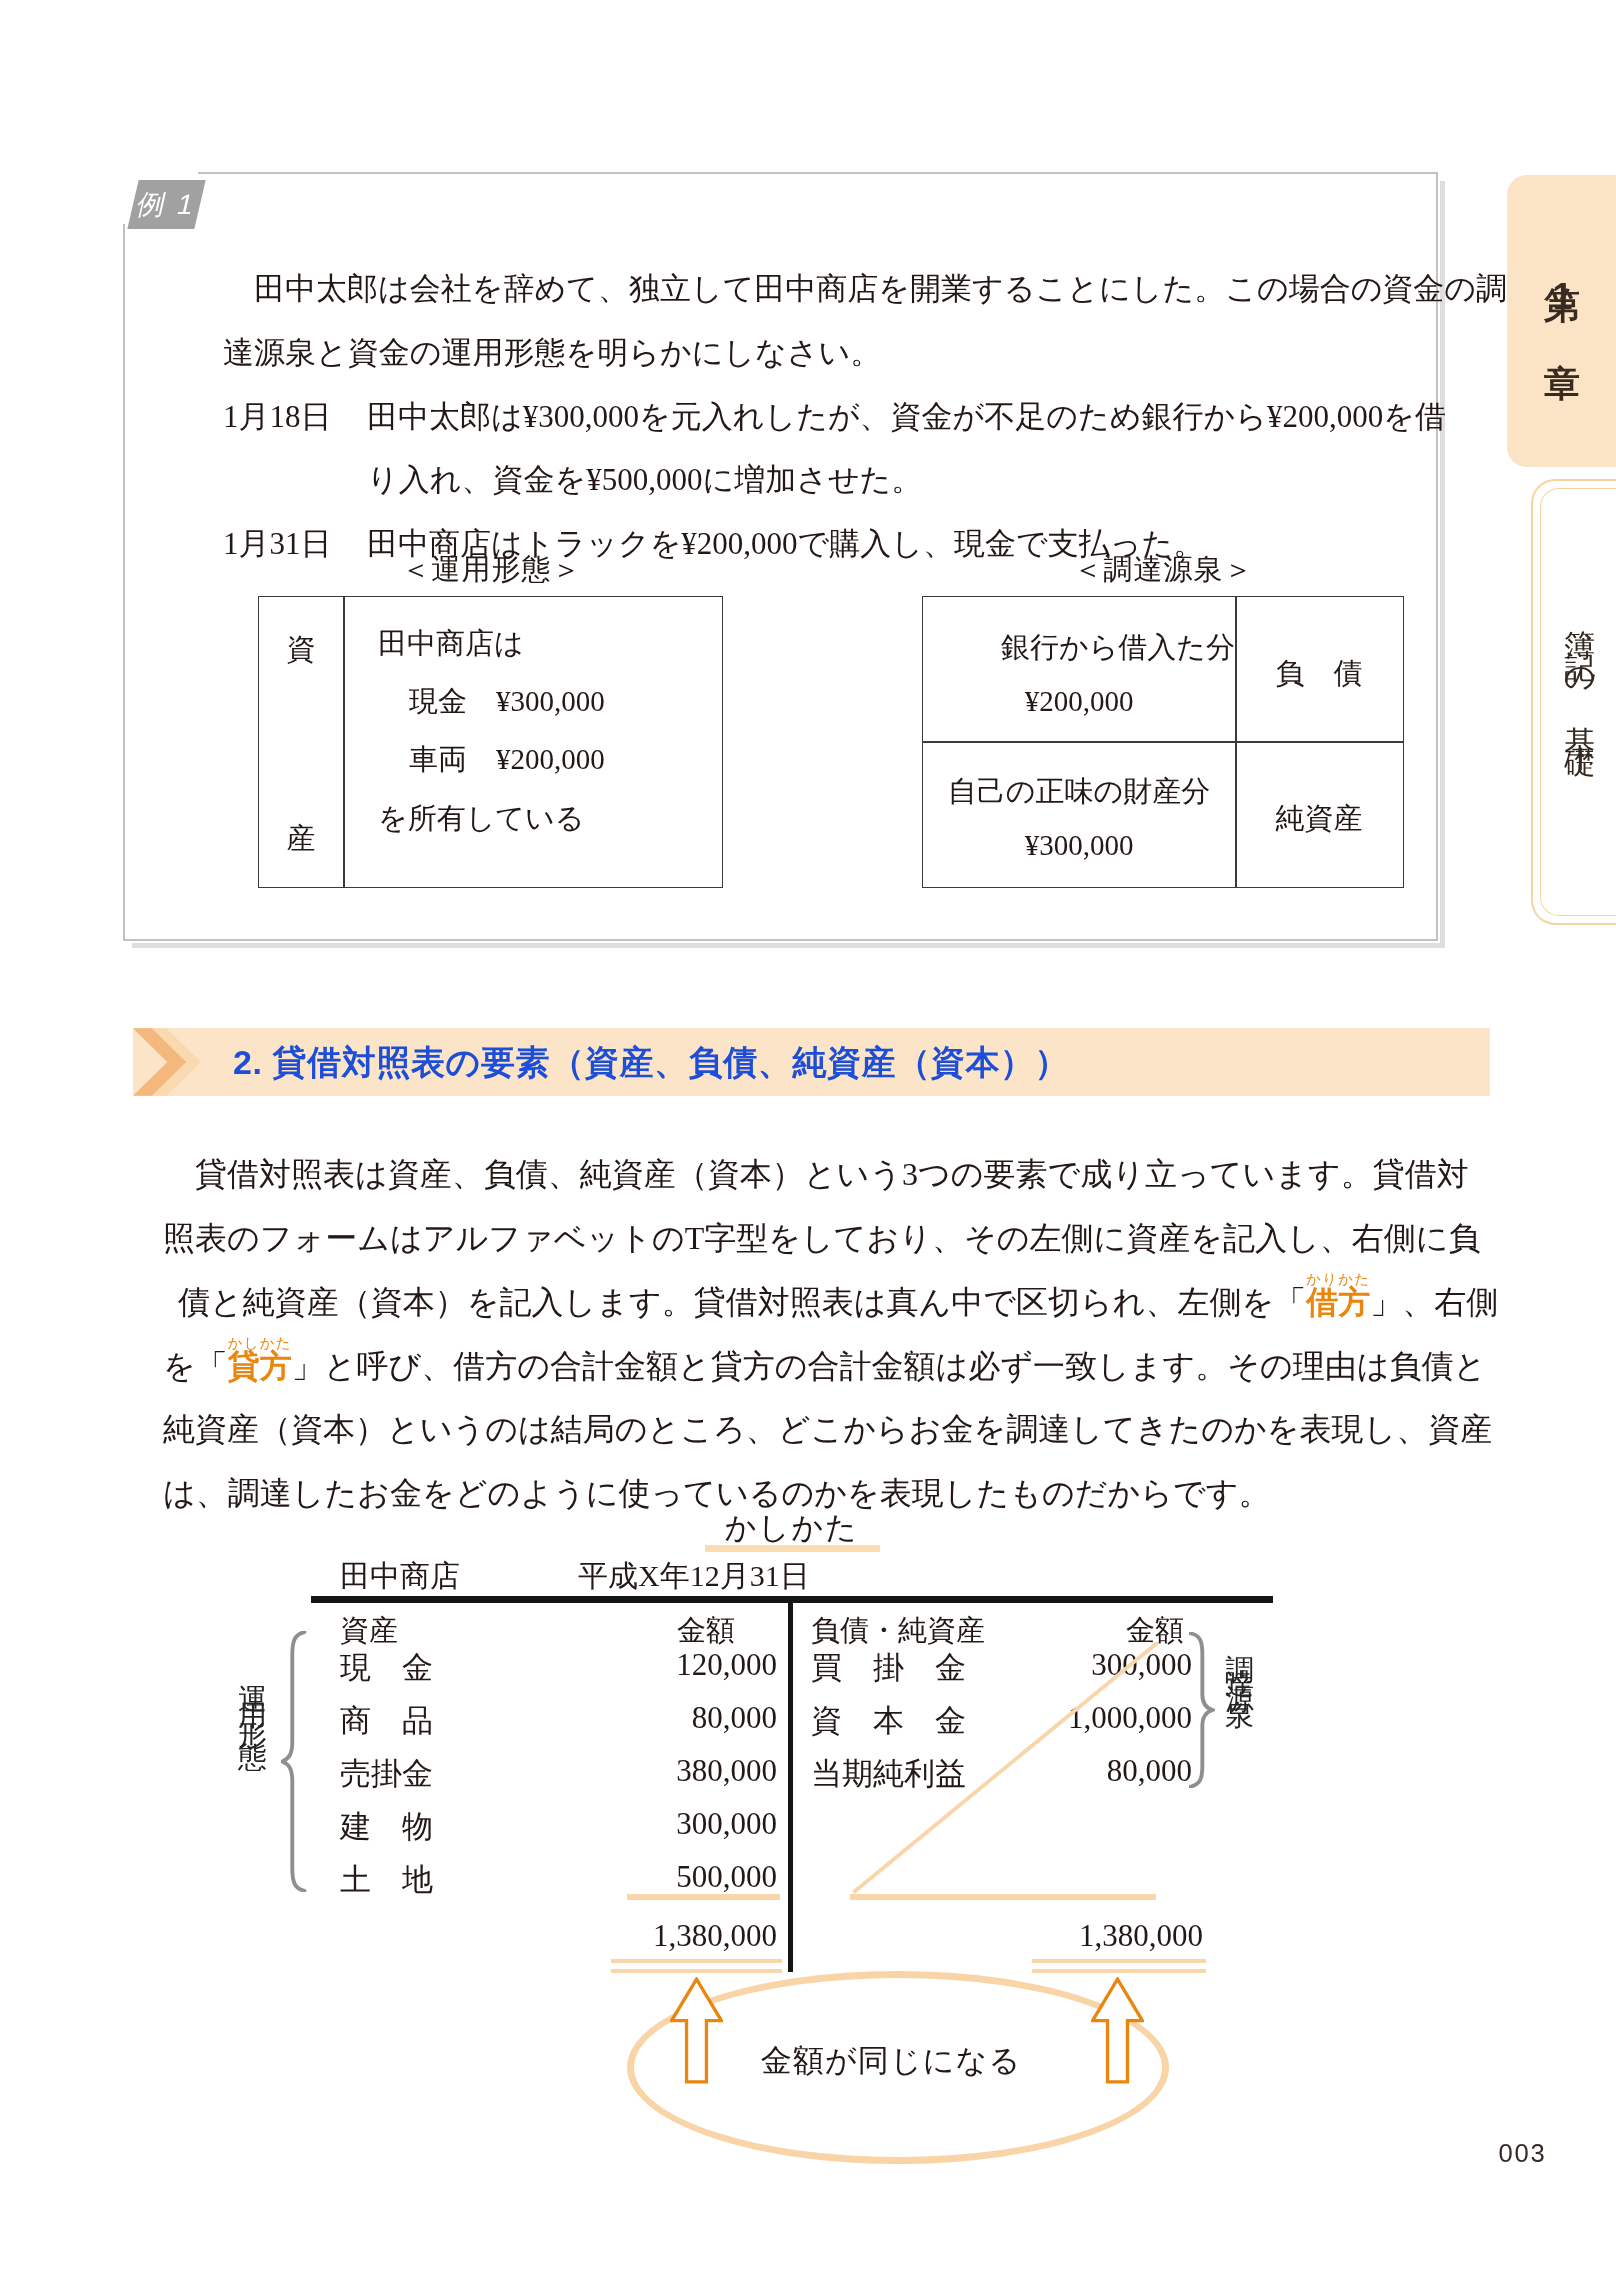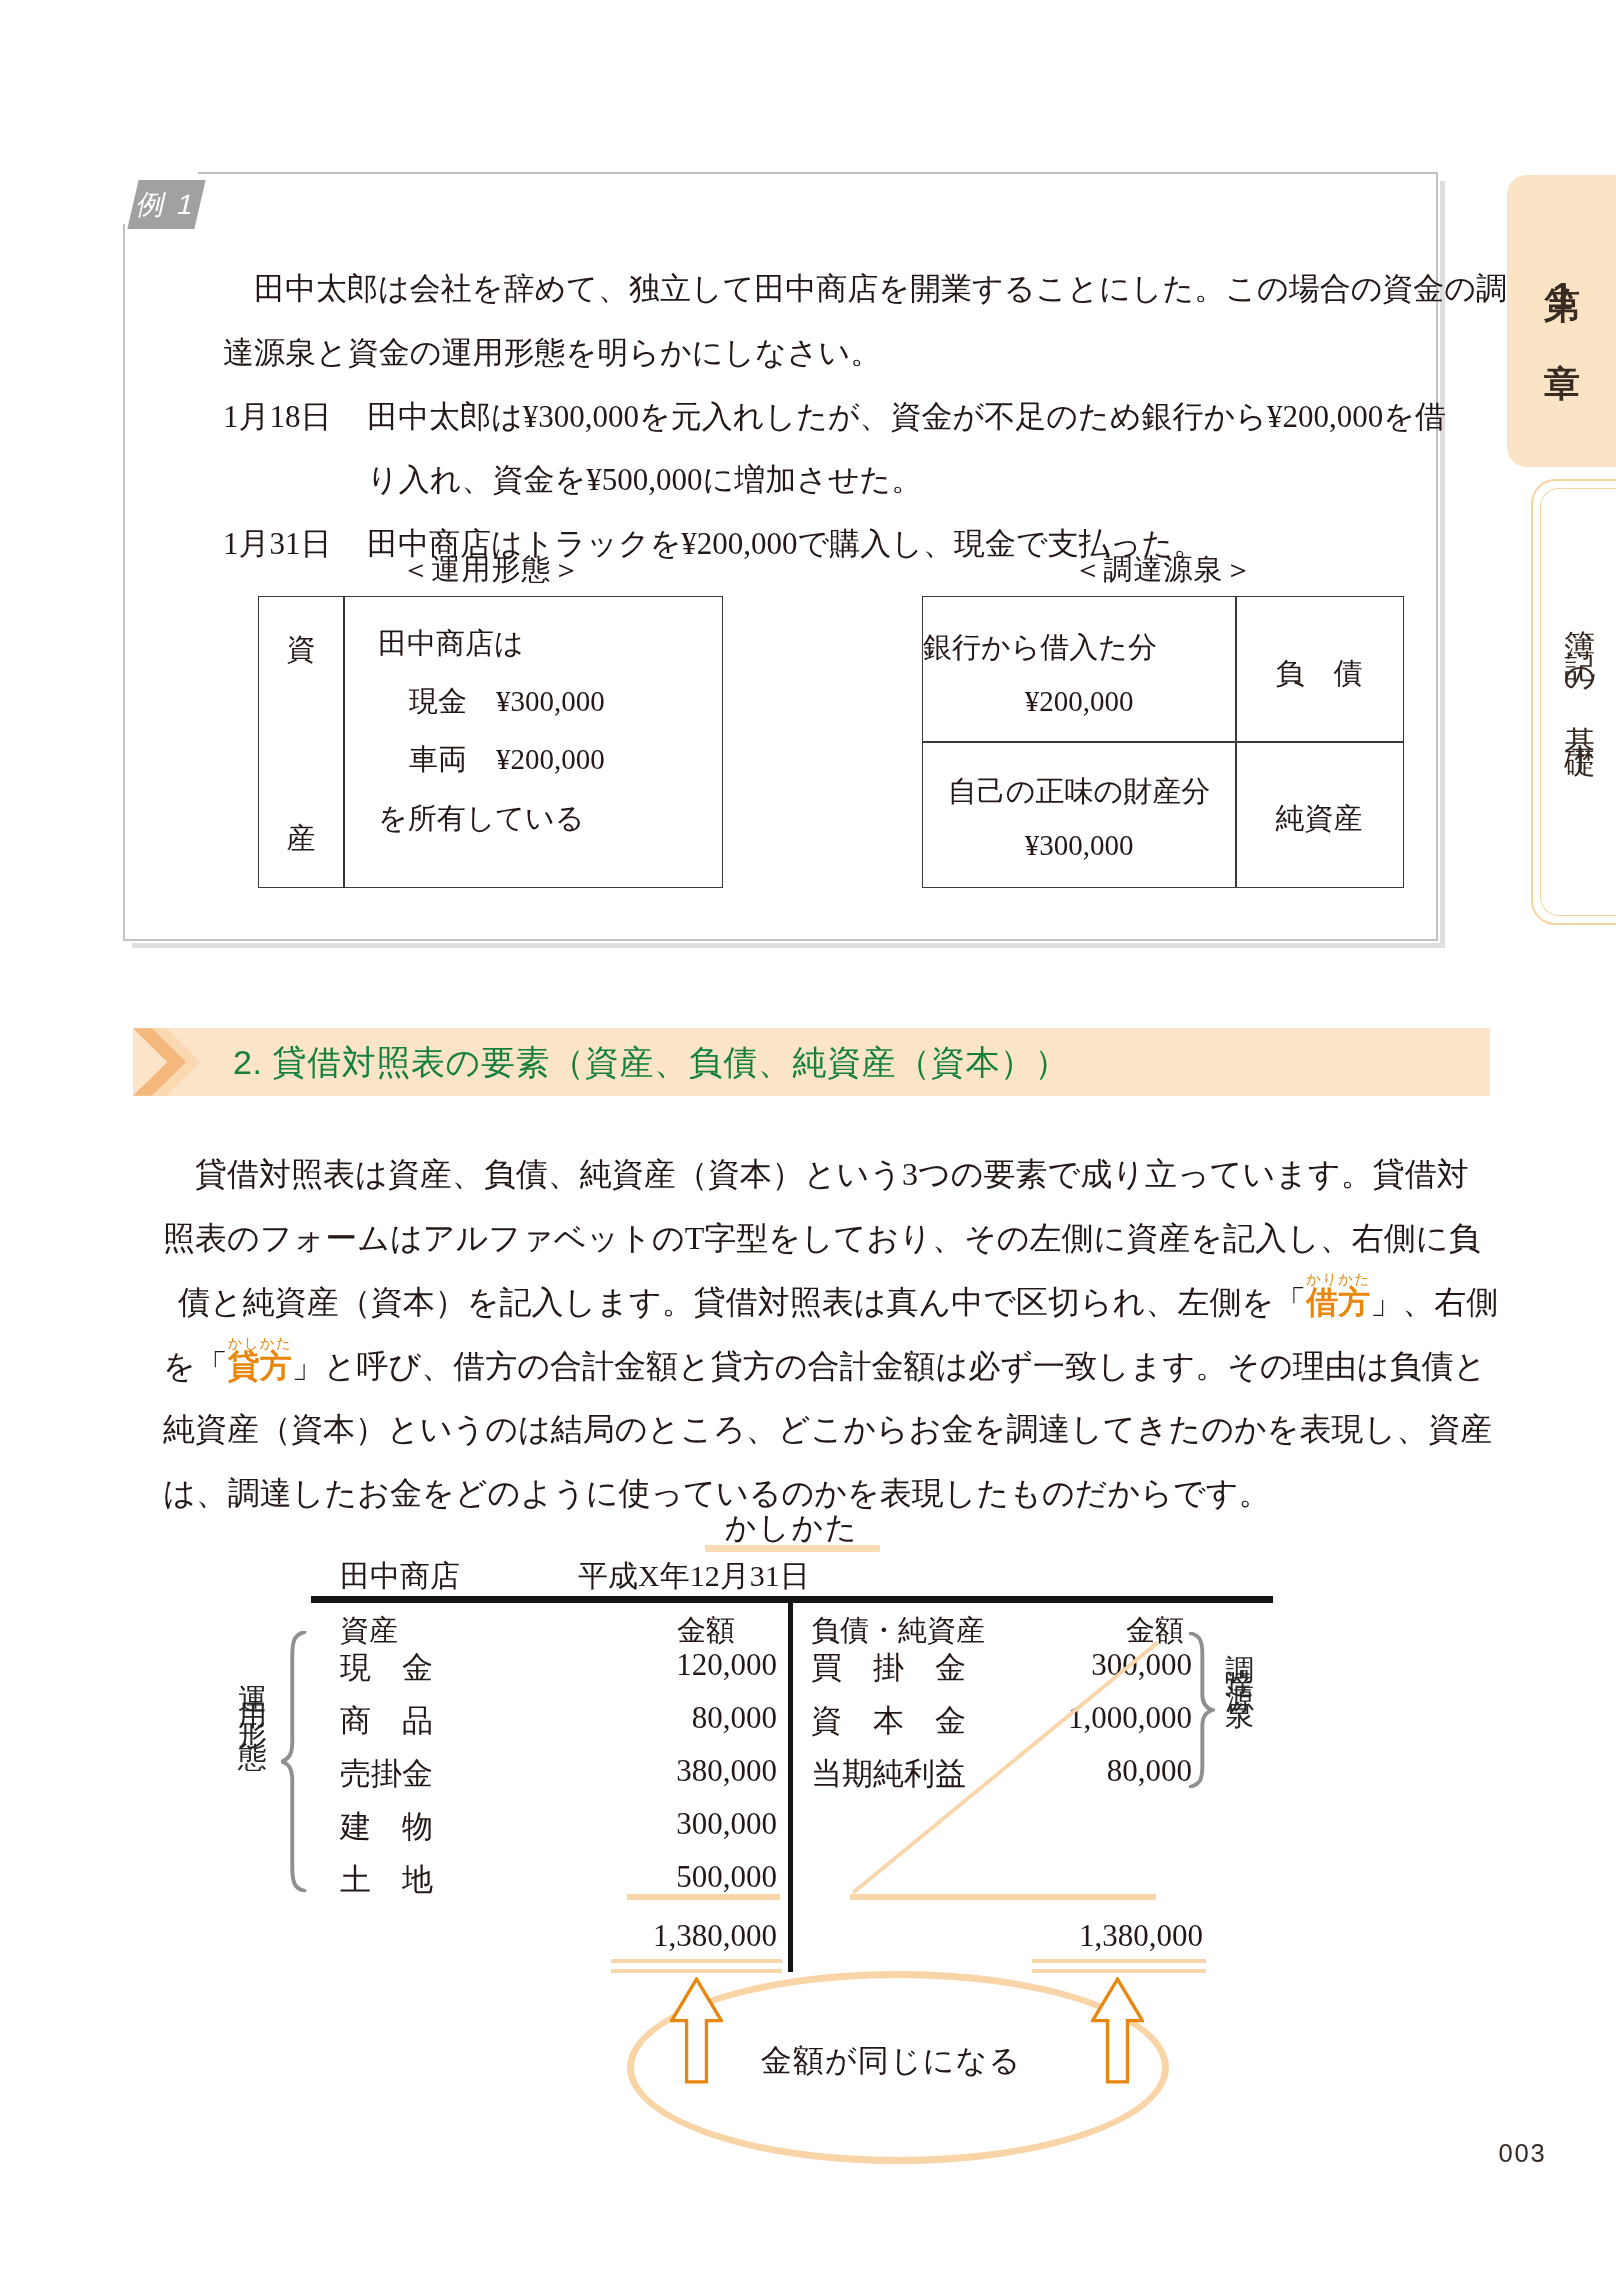--- a/index.html
+++ b/index.html
@@ -17,21 +17,21 @@
   .exshadow{background:#dedede;}
   .exlabel{background:#a1a1a1;color:#fff;display:flex;align-items:center;justify-content:center;
            transform:skewX(-13deg);font-size:28px;letter-spacing:2.2px;}
   .extext{font-size:31px;line-height:64px;height:64px;white-space:nowrap;}
   .tbl{border:1.7px solid #3a3a3a;background:#fff;}
   .tbl-line{background:#3a3a3a;}
   .ttitle{font-size:29px;text-align:center;letter-spacing:1.1px;}
   .tcell{font-size:29px;white-space:nowrap;}
   
   .banner{background:#fce4c8;}
-  .banner-title{font-size:34px;font-weight:normal;color:#15803d;letter-spacing:0.6px;line-height:68px;white-space:nowrap;}
+  .banner-title{font-size:34px;font-weight:bold;color:#1d4ed8;letter-spacing:0.6px;line-height:68px;white-space:nowrap;}
   
   .bs-rule{background:#151515;}
   .peach{background:#f8d6aa;}
   .bs-label{font-size:31px;white-space:nowrap;}
   .bs-amount{font-size:31px;text-align:right;white-space:nowrap;}
   .bs-header{font-size:29px;white-space:nowrap;}
   .ellipse{border-radius:50%;border:7.8px solid #f8d4a6;background:#ffffff;}
   .note{font-size:31px;text-align:center;letter-spacing:1.1px;}
   
   .tab1{background:#fbe3c6;border-radius:20px 0 0 20px;display:flex;align-items:center;justify-content:center;}
@@ -73,21 +73,21 @@
     <div class="abs tcell" style="left:119px;top:27px;">田中商店は</div>
     <div class="abs tcell" style="left:150px;top:85px;">現金　¥300,000</div>
     <div class="abs tcell" style="left:150px;top:143px;">車両　¥200,000</div>
     <div class="abs tcell" style="left:119px;top:202px;">を所有している</div>
   </div>
 
   <div class="abs ttitle" style="left:922px;top:550px;width:483px;">＜調達源泉＞</div>
   <div class="abs tbl" style="left:922px;top:596px;width:480px;height:290px;">
     <div class="abs tbl-line" style="left:312px;top:0;width:1.7px;height:290px;"></div>
     <div class="abs tbl-line" style="left:0;top:144px;width:480px;height:1.7px;"></div>
-    <div class="abs tcell" style="left:0;top:31px;width:312px;text-align:left;">銀行から借入た分</div>
+    <div class="abs tcell" style="left:0;top:31px;width:312px;text-align:right;">銀行から借入た分</div>
     <div class="abs tcell" style="left:0;top:88px;width:312px;text-align:center;">¥200,000</div>
     <div class="abs tcell" style="left:312px;top:57px;width:168px;text-align:center;">負　債</div>
     <div class="abs tcell" style="left:0;top:175px;width:312px;text-align:center;">自己の正味の財産分</div>
     <div class="abs tcell" style="left:0;top:232px;width:312px;text-align:center;">¥300,000</div>
     <div class="abs tcell" style="left:312px;top:202px;width:168px;text-align:center;">純資産</div>
   </div>
 
   <div class="abs banner" style="left:133px;top:1028px;width:1357px;height:68px;">
     <svg class="abs" style="left:0;top:0;" width="83" height="68" viewBox="0 0 150 122">
       <polygon points="26,0 60,0 122,61 60,122 26,122 88,61" fill="#fad8b0"></polygon>

